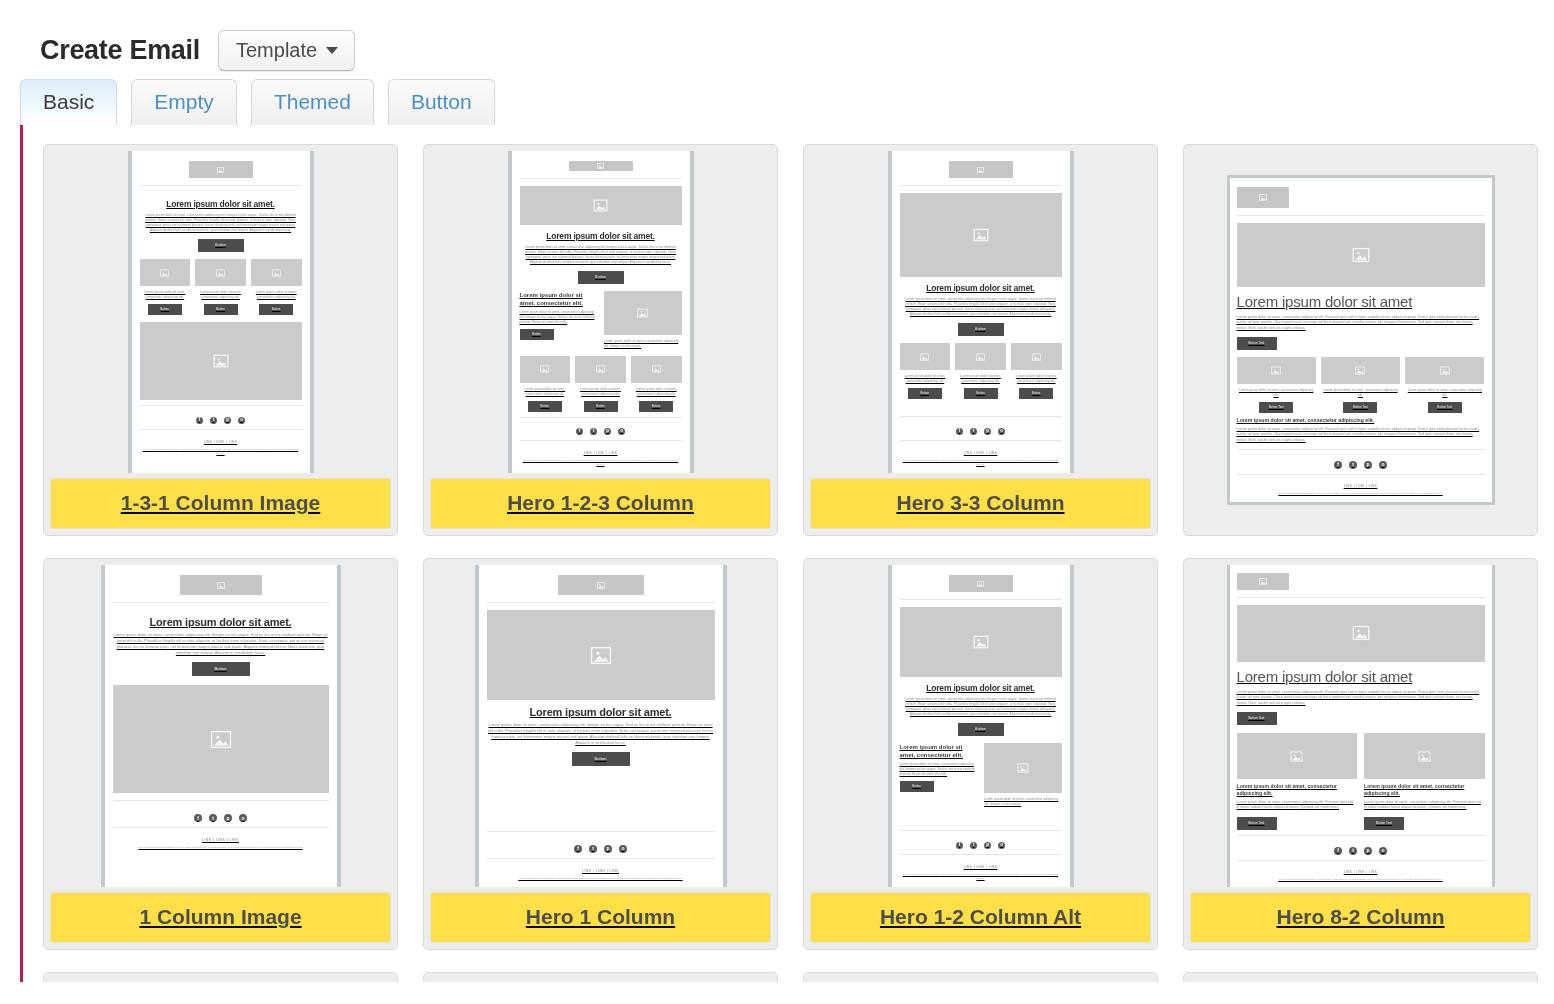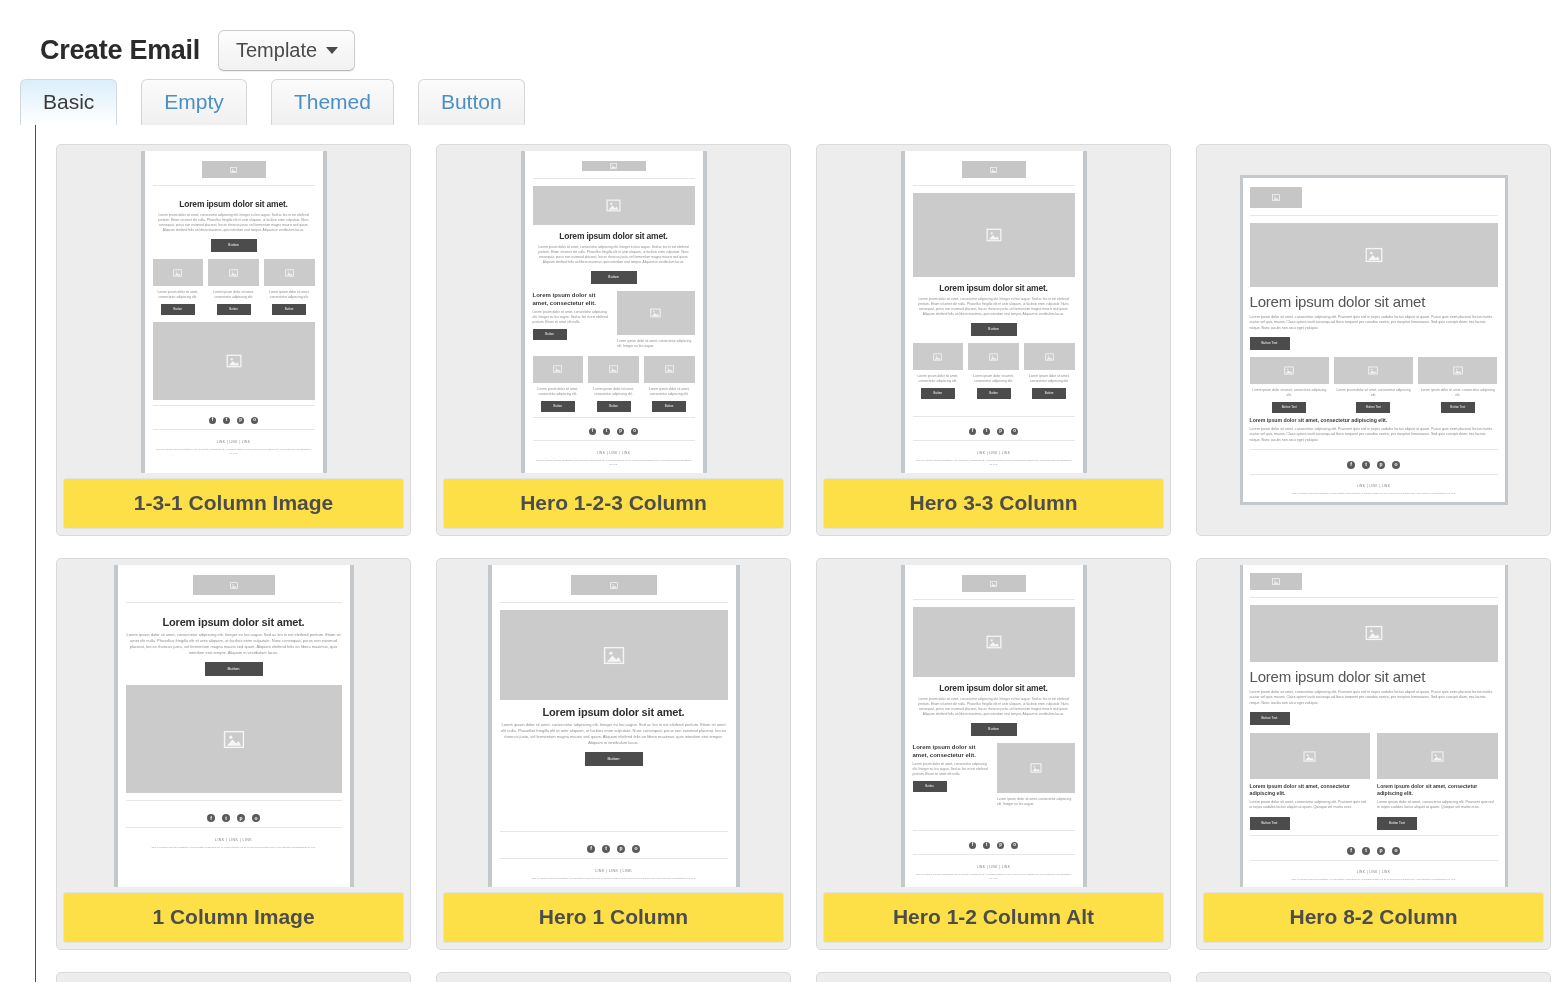--- a/index.html
+++ b/index.html
@@ -48,21 +48,21 @@
     border-top: 7px solid #4a4a4a;
     display: inline-block;
     margin-top: 2px;
   }
 
   
   .tabs-wrap { padding-left: 20px; position: relative; }
   .tabs {
     display: flex;
     align-items: flex-end;
-    gap: 24px;
+    gap: 14px;
     padding-left: 0;
     position: relative;
     z-index: 2;
   }
   .tab {
     font-size: 21px;
     padding: 9px 22px 10px;
     border: 1px solid #d6d6d6;
     border-bottom: none;
     border-radius: 6px 6px 0 0;
@@ -74,26 +74,27 @@
     top: 1px;
   }
   .tab.active {
     background: linear-gradient(to bottom, #dbeefb 0%, #eff8fd 55%, #ffffff 100%);
     color: #3b3b3b;
     border-color: #cfd9df;
   }
 
   
   .content {
-    border-left: 1px solid #be185d;
-    margin-left: 35px;
+    border-left: 3px solid #be185d;
+    margin-left: 20px;
     padding: 0 0 0 0;
     height: 858px;
     overflow: hidden;
     position: relative;
+    text-decoration: underline;
   }
   .grid {
     display: grid;
     grid-template-columns: repeat(4, 355px);
     gap: 22px 25px;
     padding: 20px 0 0 20px;
   }
 
   .card {
     background: #ededed;

